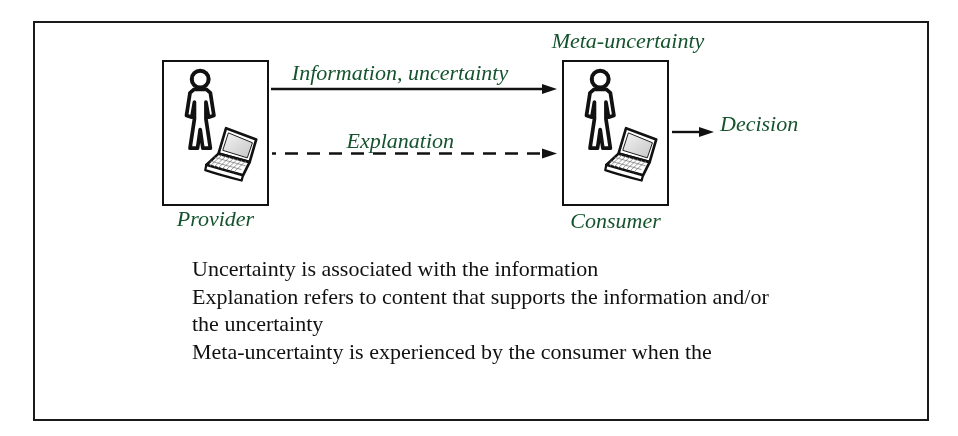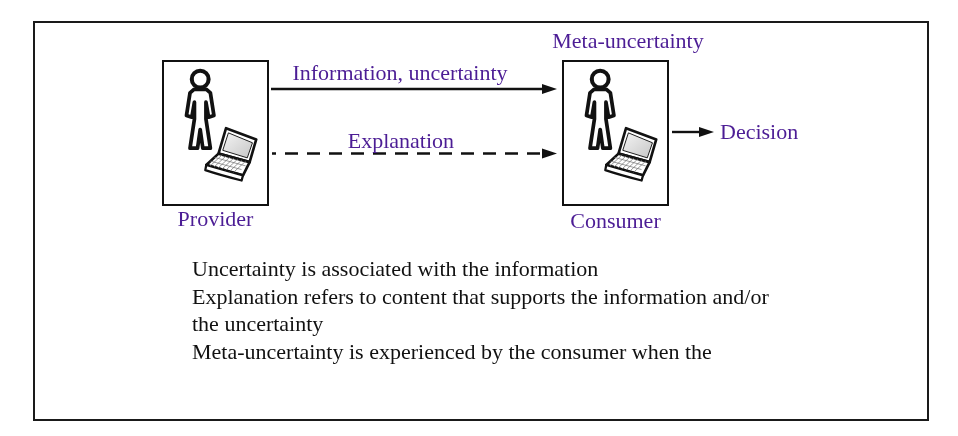--- a/index.html
+++ b/index.html
@@ -28,30 +28,31 @@
     border: 2.4px solid #111111;
     background: #ffffff;
   }
   .actor-box svg { display: block; width: 100%; height: 100%; }
   .provider-box { left: 162px; top: 60px; }
   .consumer-box { left: 562px; top: 60px; }
   .label {
     position: absolute;
     font-size: 22px;
     line-height: 24px;
-    color: #4c1d95;
+    color: #14532d;
     white-space: nowrap;
+    font-style: italic;
   }
   .centered { text-align: center; }
   .provider-label { left: 162px; top: 207px; width: 107px; }
   .consumer-label { left: 562px; top: 209px; width: 107px; text-align: center; }
   .meta-label { left: 540px; top: 29px; width: 176px; }
   .info-label { left: 290px; top: 61px; width: 220px; }
   .explanation-label { left: 332px; top: 129px; width: 122px; text-align: right; }
-  .decision-label { left: 720px; top: 120px; }
+  .decision-label { left: 720px; top: 112px; }
   .arrow-layer {
     position: absolute; left: 0; top: 0;
     width: 958px; height: 436px;
     pointer-events: none;
   }
   .notes {
     position: absolute;
     left: 192px; top: 255px;
     font-size: 22px;
     line-height: 27.5px;

